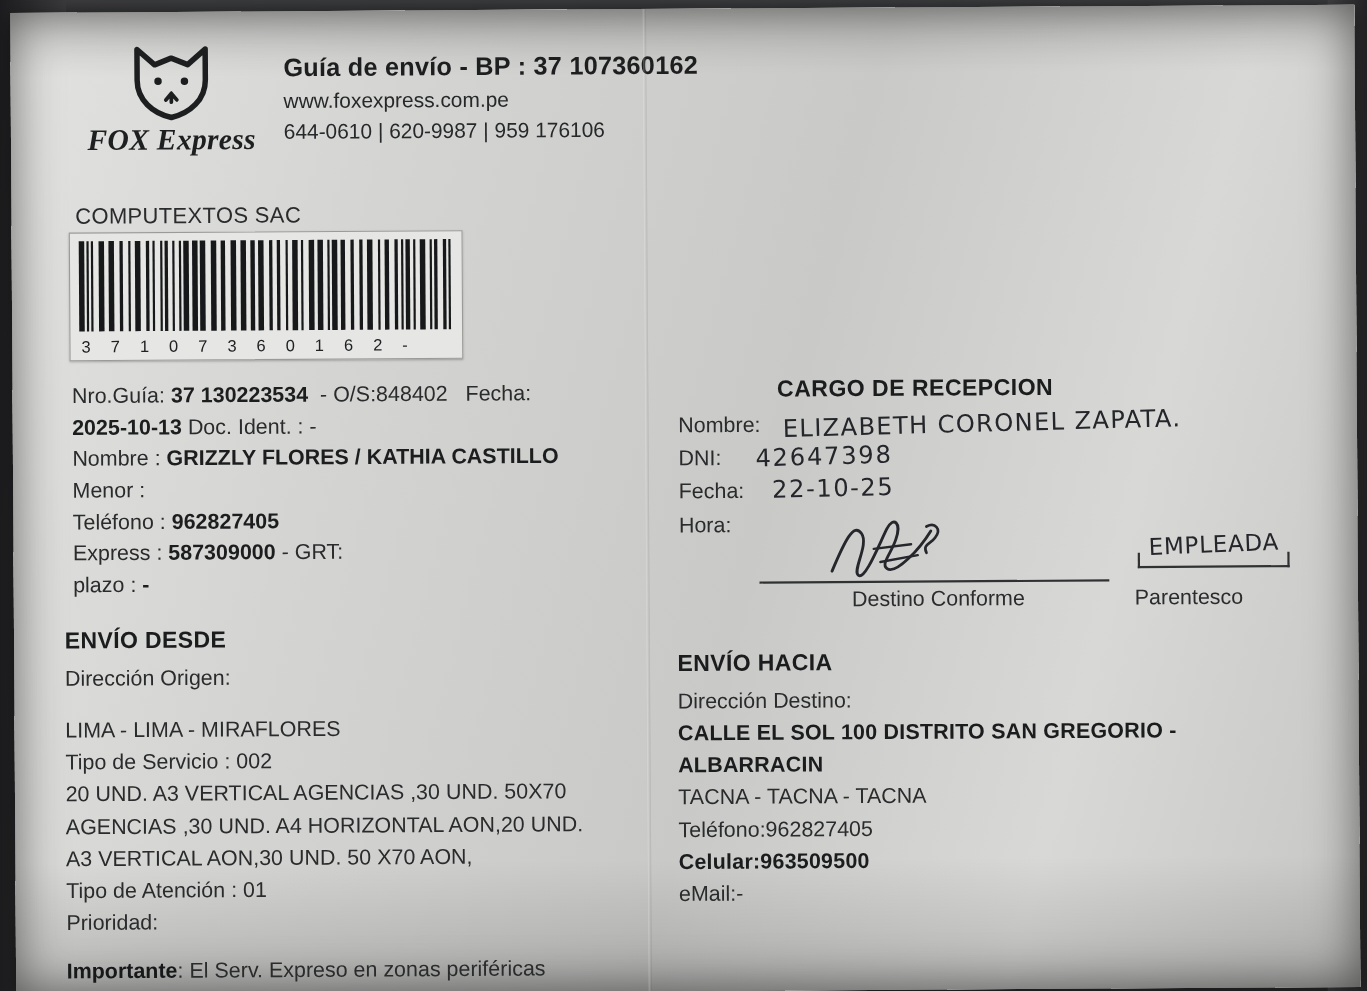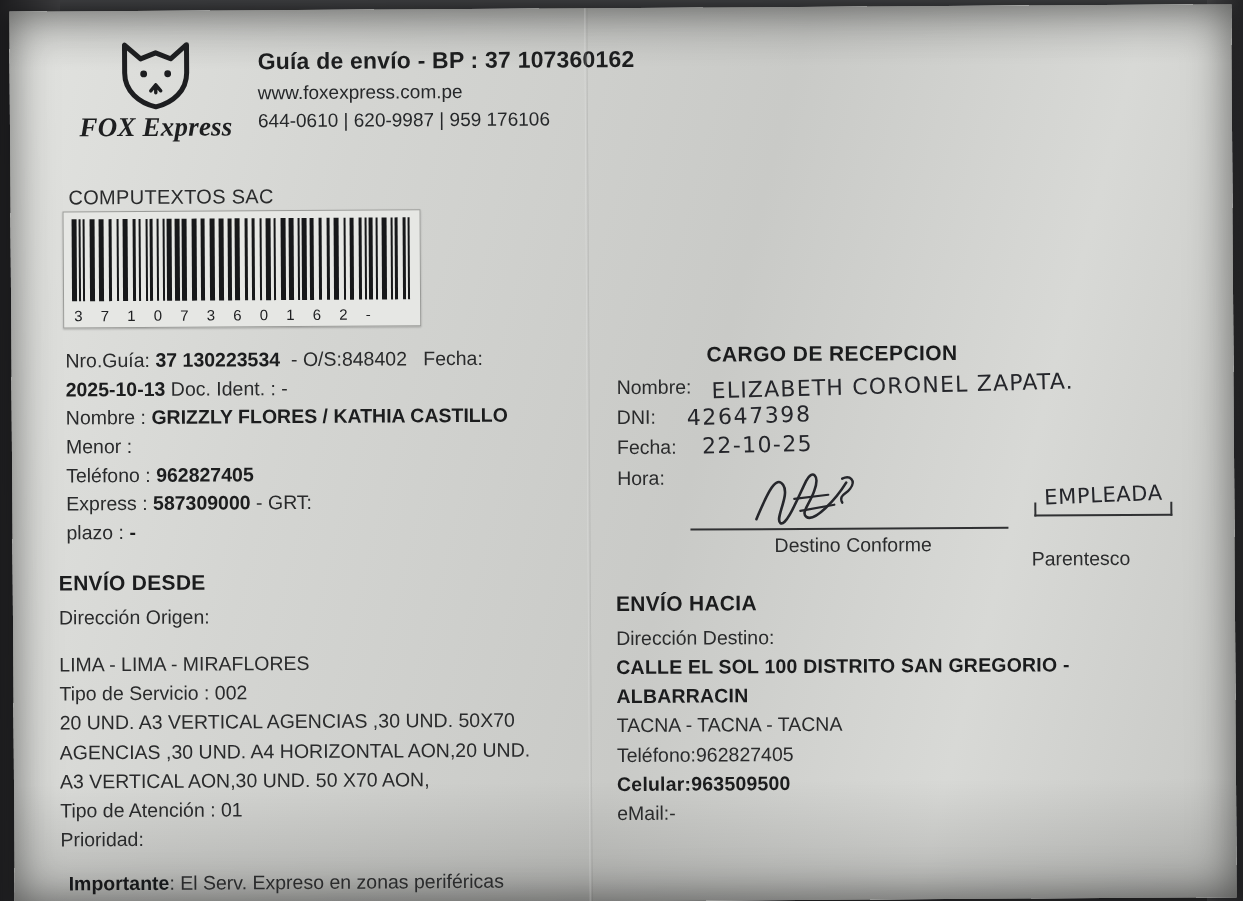--- a/index.html
+++ b/index.html
@@ -188,21 +188,21 @@
 
   .importante {
     position: absolute;
     left: 46px;
     top: 858px;
     width: 560px;
     font-size: 19.5px;
     line-height: 1.45;
     color: #2a2b2c;
   }
-  .importante .b { font-weight: bold; color: #17181a; margin-left: 8px; }
+  .importante .b { font-weight: bold; color: #17181a; }
   .importante .cut { color: #3a3b3c; }
 
   
   .cargo-title {
     position: absolute;
     left: 695px;
     top: 335px;
     font-size: 21px;
     font-weight: bold;
     letter-spacing: 0.4px;
@@ -270,21 +270,21 @@
   }
   .sign-tick-right {
     position: absolute; left: 1158px; top: 497px; width: 2px; height: 14px; background: #303133;
   }
   .sign-label {
     position: absolute;
     font-size: 19.5px;
     color: #2b2c2d;
   }
   .sign-label-1 { left: 762px; top: 527px; }
-  .sign-label-2 { left: 1019px; top: 542px; }
+  .sign-label-2 { left: 1019px; top: 527px; }
 
   .envio-hacia {
     position: absolute;
     left: 603px;
     top: 580px;
     width: 580px;
     font-size: 19.5px;
     line-height: 1.5;
     color: #2a2b2c;
   }

